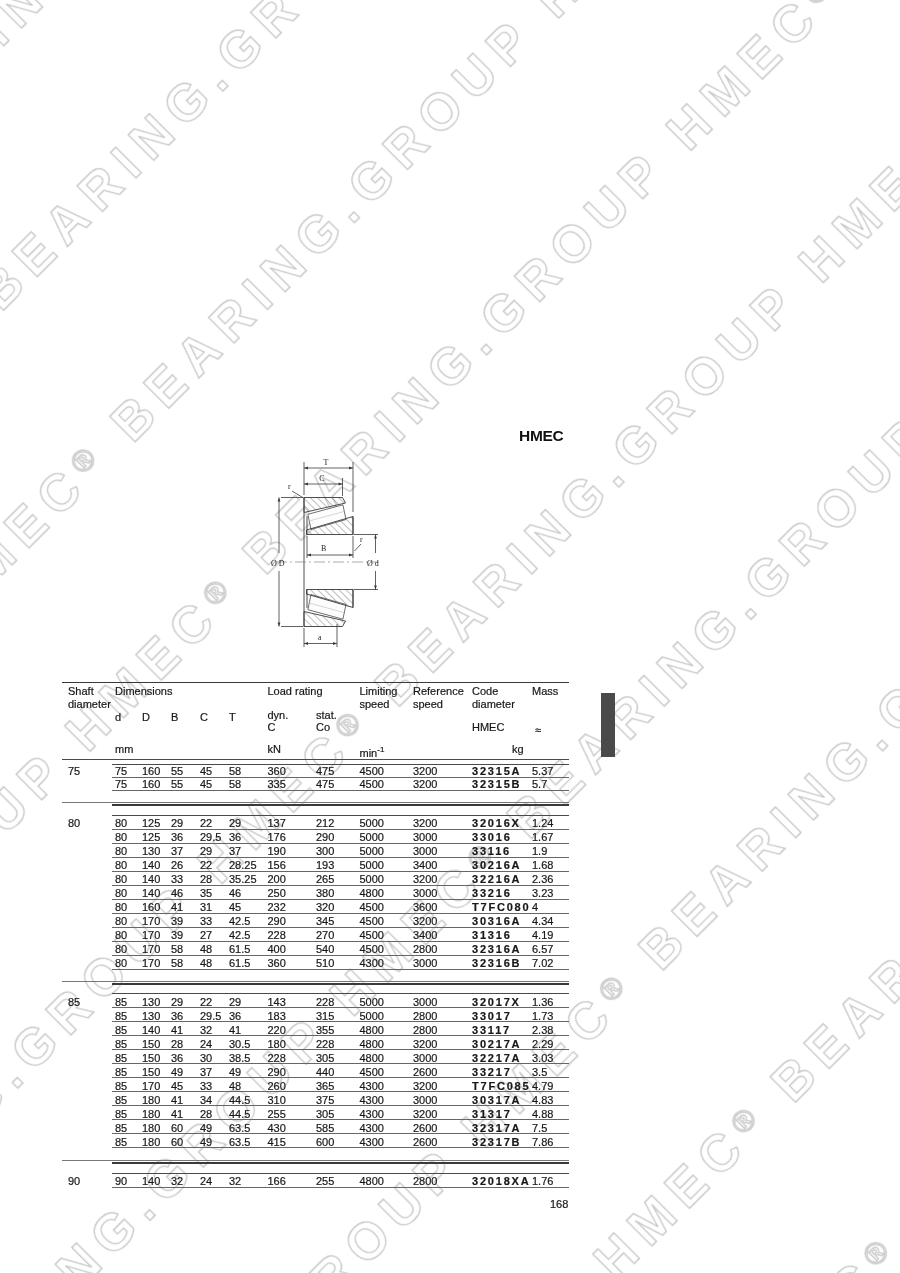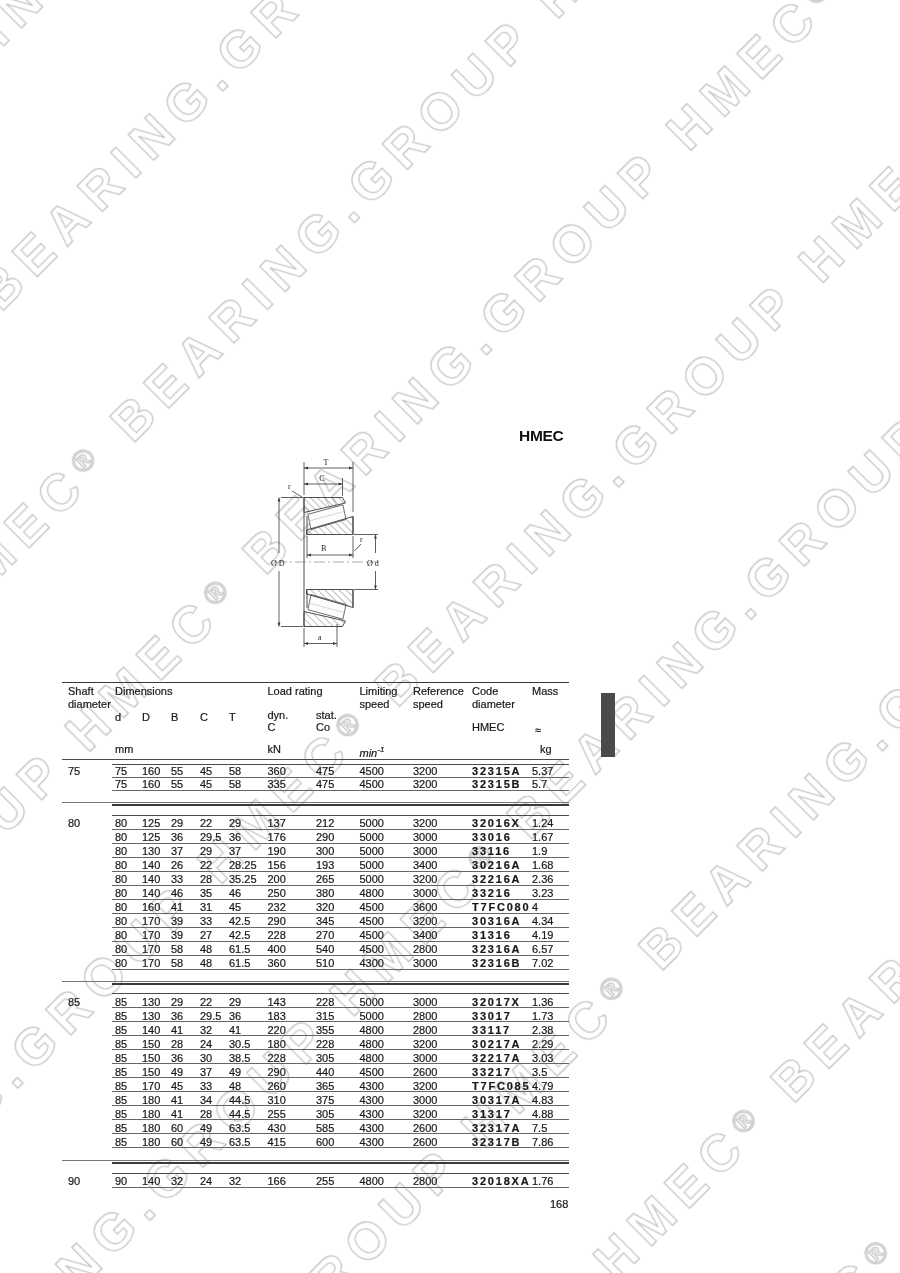--- a/index.html
+++ b/index.html
@@ -91,21 +91,21 @@
   </svg>
 
 <div class="ln" style="left:62px;top:681.5px;width:506.5px;height:1.6px;background:#3a3a3a;"></div>
 
 <div class="t" style="left:0;top:685.2px;width:900px;"><span style="position:absolute;left:68px;">Shaft</span><span style="position:absolute;left:115px;">Dimensions</span><span style="position:absolute;left:267.5px;">Load rating</span><span style="position:absolute;left:359.5px;">Limiting</span><span style="position:absolute;left:413px;">Reference</span><span style="position:absolute;left:472px;">Code</span><span style="position:absolute;left:532px;">Mass</span></div>
 <div class="t" style="left:0;top:698.2px;width:900px;"><span style="position:absolute;left:68px;">diameter</span><span style="position:absolute;left:359.5px;">speed</span><span style="position:absolute;left:413px;">speed</span><span style="position:absolute;left:472px;">diameter</span></div>
 <div class="t" style="left:0;top:710.7px;width:900px;"><span style="position:absolute;left:115px;">d</span><span style="position:absolute;left:142px;">D</span><span style="position:absolute;left:171px;">B</span><span style="position:absolute;left:200px;">C</span><span style="position:absolute;left:229px;">T</span></div>
 <div class="t" style="left:0;top:708.7px;width:900px;"><span style="position:absolute;left:267.5px;">dyn.</span><span style="position:absolute;left:316px;">stat.</span></div>
 <div class="t" style="left:0;top:721.2px;width:900px;"><span style="position:absolute;left:267.5px;">C</span><span style="position:absolute;left:316px;">Co</span><span style="position:absolute;left:472px;">HMEC</span></div>
 <div class="t" style="left:0;top:724.2px;width:900px;"><span style="position:absolute;left:535px;">≈</span></div>
-<div class="t" style="left:0;top:742.7px;width:900px;"><span style="position:absolute;left:115px;">mm</span><span style="position:absolute;left:267.5px;">kN</span><span style="position:absolute;left:359.5px;font-style:italic;">min<sup style="font-size:8px;">-1</sup></span><span style="position:absolute;left:540px;">kg</span></div>
+<div class="t" style="left:0;top:742.7px;width:900px;"><span style="position:absolute;left:115px;">mm</span><span style="position:absolute;left:267.5px;">kN</span><span style="position:absolute;left:359.5px;">min<sup style="font-size:8px;">-1</sup></span><span style="position:absolute;left:512px;">kg</span></div>
 
 <div class="ln" style="left:62px;top:759.3px;width:506.5px;height:1.2px;background:#4a4a4a;"></div>
 
 <div class="ln" style="left:112px;top:763.6px;width:456.5px;height:1.1px;background:#4a4a4a;"></div>
 
 <div class="t" style="left:0;top:764.7px;width:900px;"><span style="position:absolute;left:68px;">75</span><span style="position:absolute;left:115px;">75</span><span style="position:absolute;left:142px;">160</span><span style="position:absolute;left:171px;">55</span><span style="position:absolute;left:200px;">45</span><span style="position:absolute;left:229px;">58</span><span style="position:absolute;left:267.5px;">360</span><span style="position:absolute;left:316px;">475</span><span style="position:absolute;left:359.5px;">4500</span><span style="position:absolute;left:413px;">3200</span><span style="position:absolute;left:472px;font-weight:bold;letter-spacing:1.8px;">32315A</span><span style="position:absolute;left:532px;">5.37</span></div>
 
 <div class="ln" style="left:112px;top:776.6px;width:456.5px;height:0.9px;background:#666;"></div>
 
 <div class="t" style="left:0;top:777.7px;width:900px;"><span style="position:absolute;left:115px;">75</span><span style="position:absolute;left:142px;">160</span><span style="position:absolute;left:171px;">55</span><span style="position:absolute;left:200px;">45</span><span style="position:absolute;left:229px;">58</span><span style="position:absolute;left:267.5px;">335</span><span style="position:absolute;left:316px;">475</span><span style="position:absolute;left:359.5px;">4500</span><span style="position:absolute;left:413px;">3200</span><span style="position:absolute;left:472px;font-weight:bold;letter-spacing:1.8px;">32315B</span><span style="position:absolute;left:532px;">5.7</span></div>

